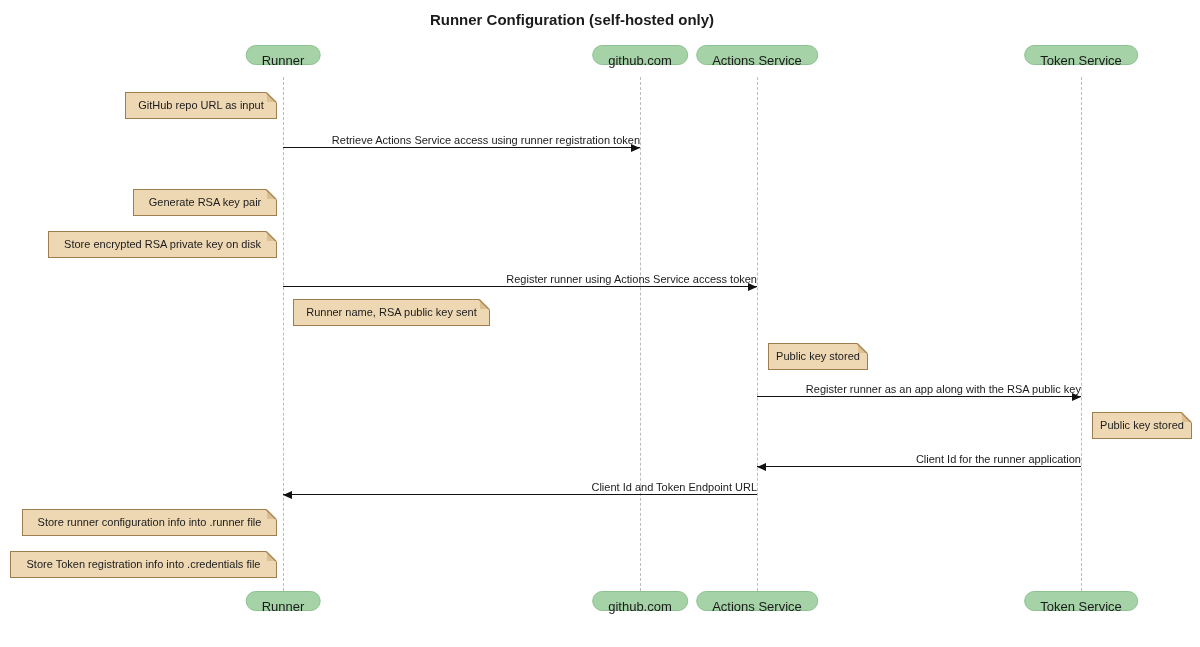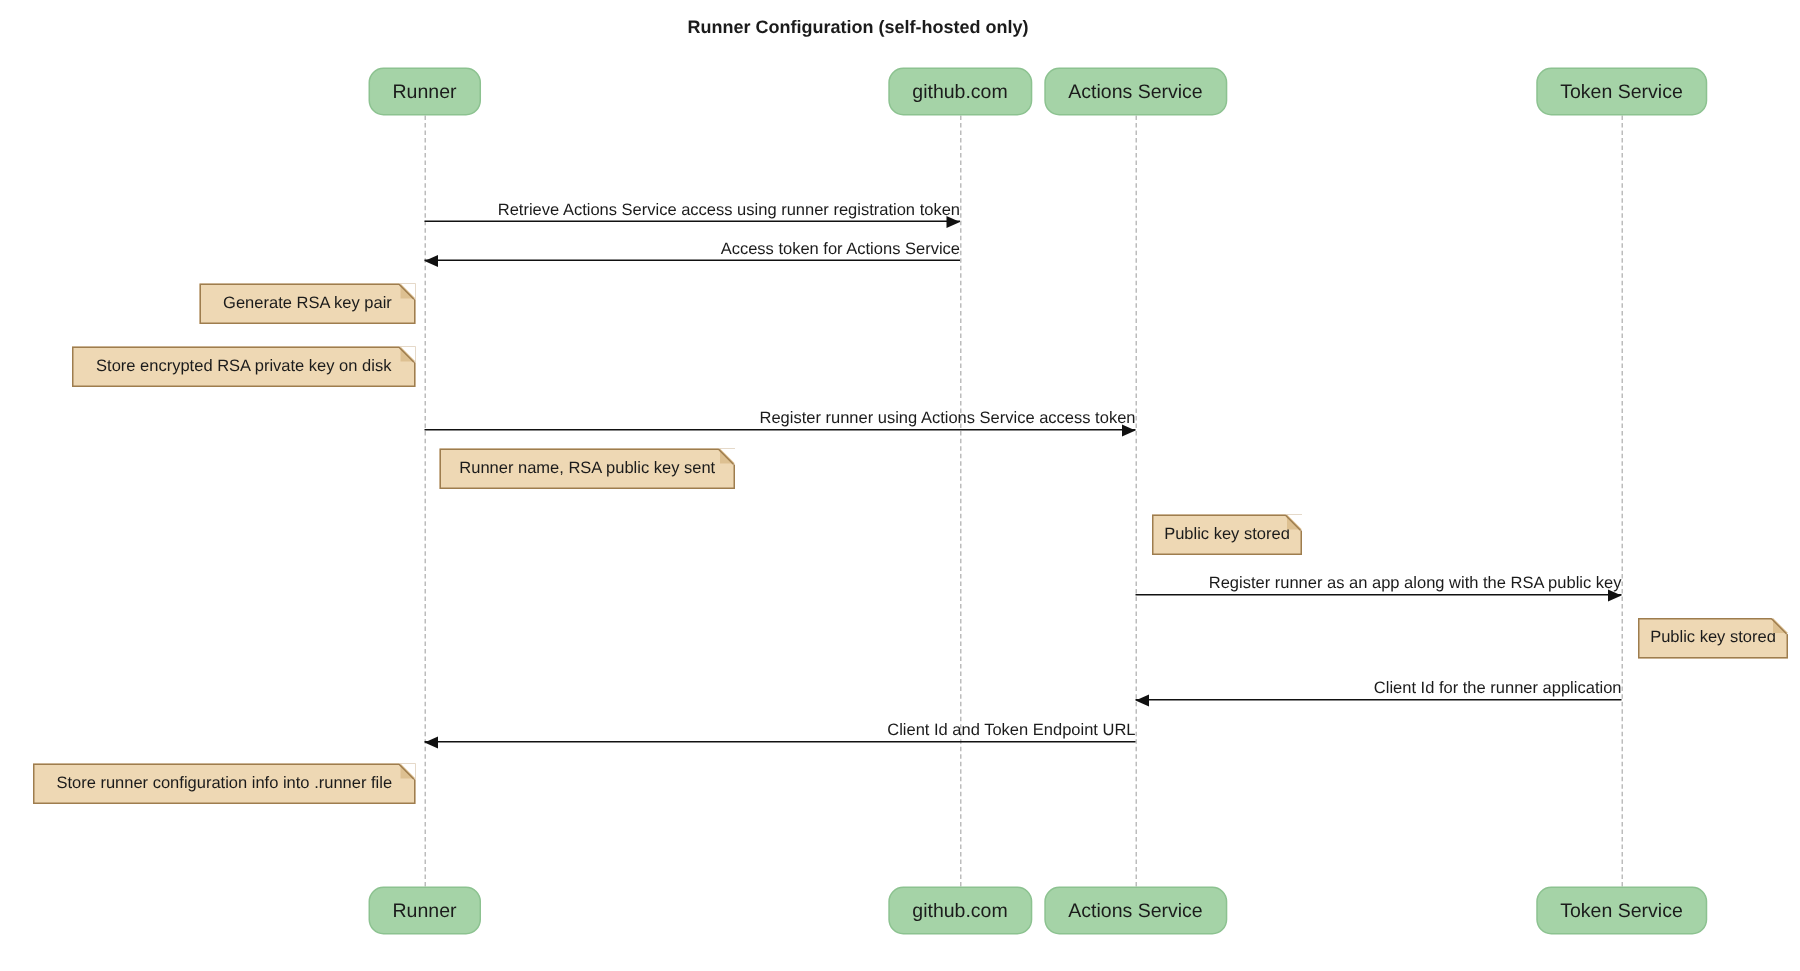--- a/index.html
+++ b/index.html
@@ -1,25 +1,25 @@
 <!DOCTYPE html>
 <html style="--participant-fill: #a5d3a7; --participant-border: #8cc290; --note-fill: #eed8b4; --note-border: #9e7d4e; --lifeline: #bcbcbc; --arrow: #111111; --background: #ffffff;"><head>
 <meta charset="utf-8">
 <style>
   html,body{margin:0;padding:0;background:#fff;}
   body{font-family:"Liberation Sans", sans-serif; color:#1b1b1b;}
   .stage{position:relative;width:1200px;height:647px;background:var(--background,#fff);overflow:hidden;}
 
   .title{position:absolute;top:11px;left:572px;transform:translateX(-50%);
-         font-size:12px;font-weight:bold;white-space:nowrap;}
+         font-size:15px;font-weight:bold;white-space:nowrap;}
 
   .lifeline{position:absolute;top:77px;height:514px;width:0;
             border-left:1px dashed var(--lifeline,#bcbcbc);}
 
-  .participant{position:absolute;transform:translateX(-50%);height:32px;line-height:30px;
+  .participant{position:absolute;transform:translateX(-50%);height:20px;line-height:30px;
                padding:0 15px;background:var(--participant-fill,#a5d3a7);
                border:1px solid var(--participant-border,#8cc290);
                border-radius:10px;font-size:13px;white-space:nowrap;box-sizing:border-box;
                text-align:right;}
 
   .msg{position:absolute;box-sizing:border-box;height:17px;
        border-bottom:1px solid var(--arrow,#111);}
   .msg-label{position:absolute;bottom:1px;left:0;right:0;text-align:right;
              font-size:11px;white-space:nowrap;}
   .head{position:absolute;width:0;height:0;bottom:-5px;
@@ -56,41 +56,41 @@
 
   <div class="participant" style="left:283px;top:591px">Runner</div>
   <div class="participant" style="left:640px;top:591px">github.com</div>
   <div class="participant" style="left:757px;top:591px">Actions Service</div>
   <div class="participant" style="left:1081px;top:591px">Token Service</div>
 
   <div class="msg" style="left:283px;width:357px;top:131px">
     <div class="msg-label">Retrieve Actions Service access using runner registration token</div>
     <span class="head right"></span>
   </div>
-  <div class="msg" style="left:283px;width:357px;top:157px">
-    <div class="msg-label">Access token for Actions Service</div>
-    <span class="head left"></span>
-  </div>
   <div class="msg" style="left:283px;width:474px;top:270px">
     <div class="msg-label">Register runner using Actions Service access token</div>
     <span class="head right"></span>
   </div>
   <div class="msg" style="left:757px;width:324px;top:450px">
     <div class="msg-label">Client Id for the runner application</div>
     <span class="head left"></span>
   </div>
   <div class="msg" style="left:757px;width:324px;top:380px">
     <div class="msg-label">Register runner as an app along with the RSA public key</div>
     <span class="head right"></span>
   </div>
   <div class="msg" style="left:283px;width:474px;top:478px">
     <div class="msg-label">Client Id and Token Endpoint URL</div>
     <span class="head left"></span>
   </div>
 
+  <div class="note" style="left:125px;top:92px;width:152px">
+    <span class="fold-line"></span>
+    <span>GitHub repo URL as input</span>
+  </div>
   <div class="note" style="left:133px;top:189px;width:144px">
     <span class="fold-line"></span>
     <span>Generate RSA key pair</span>
   </div>
   <div class="note" style="left:293px;top:299px;width:197px">
     <span class="fold-line"></span>
     <span>Runner name, RSA public key sent</span>
   </div>
   <div class="note" style="left:48px;top:231px;width:229px">
     <span class="fold-line"></span>
@@ -101,14 +101,18 @@
     <span>Public key stored</span>
   </div>
   <div class="note" style="left:1092px;top:412px;width:100px">
     <span class="fold-line"></span>
     <span>Public key stored</span>
   </div>
   <div class="note" style="left:22px;top:509px;width:255px">
     <span class="fold-line"></span>
     <span>Store runner configuration info into .runner file</span>
   </div>
+  <div class="note" style="left:10px;top:551px;width:267px">
+    <span class="fold-line"></span>
+    <span>Store Token registration info into .credentials file</span>
+  </div>
 
 </div>
 
 </body></html>

